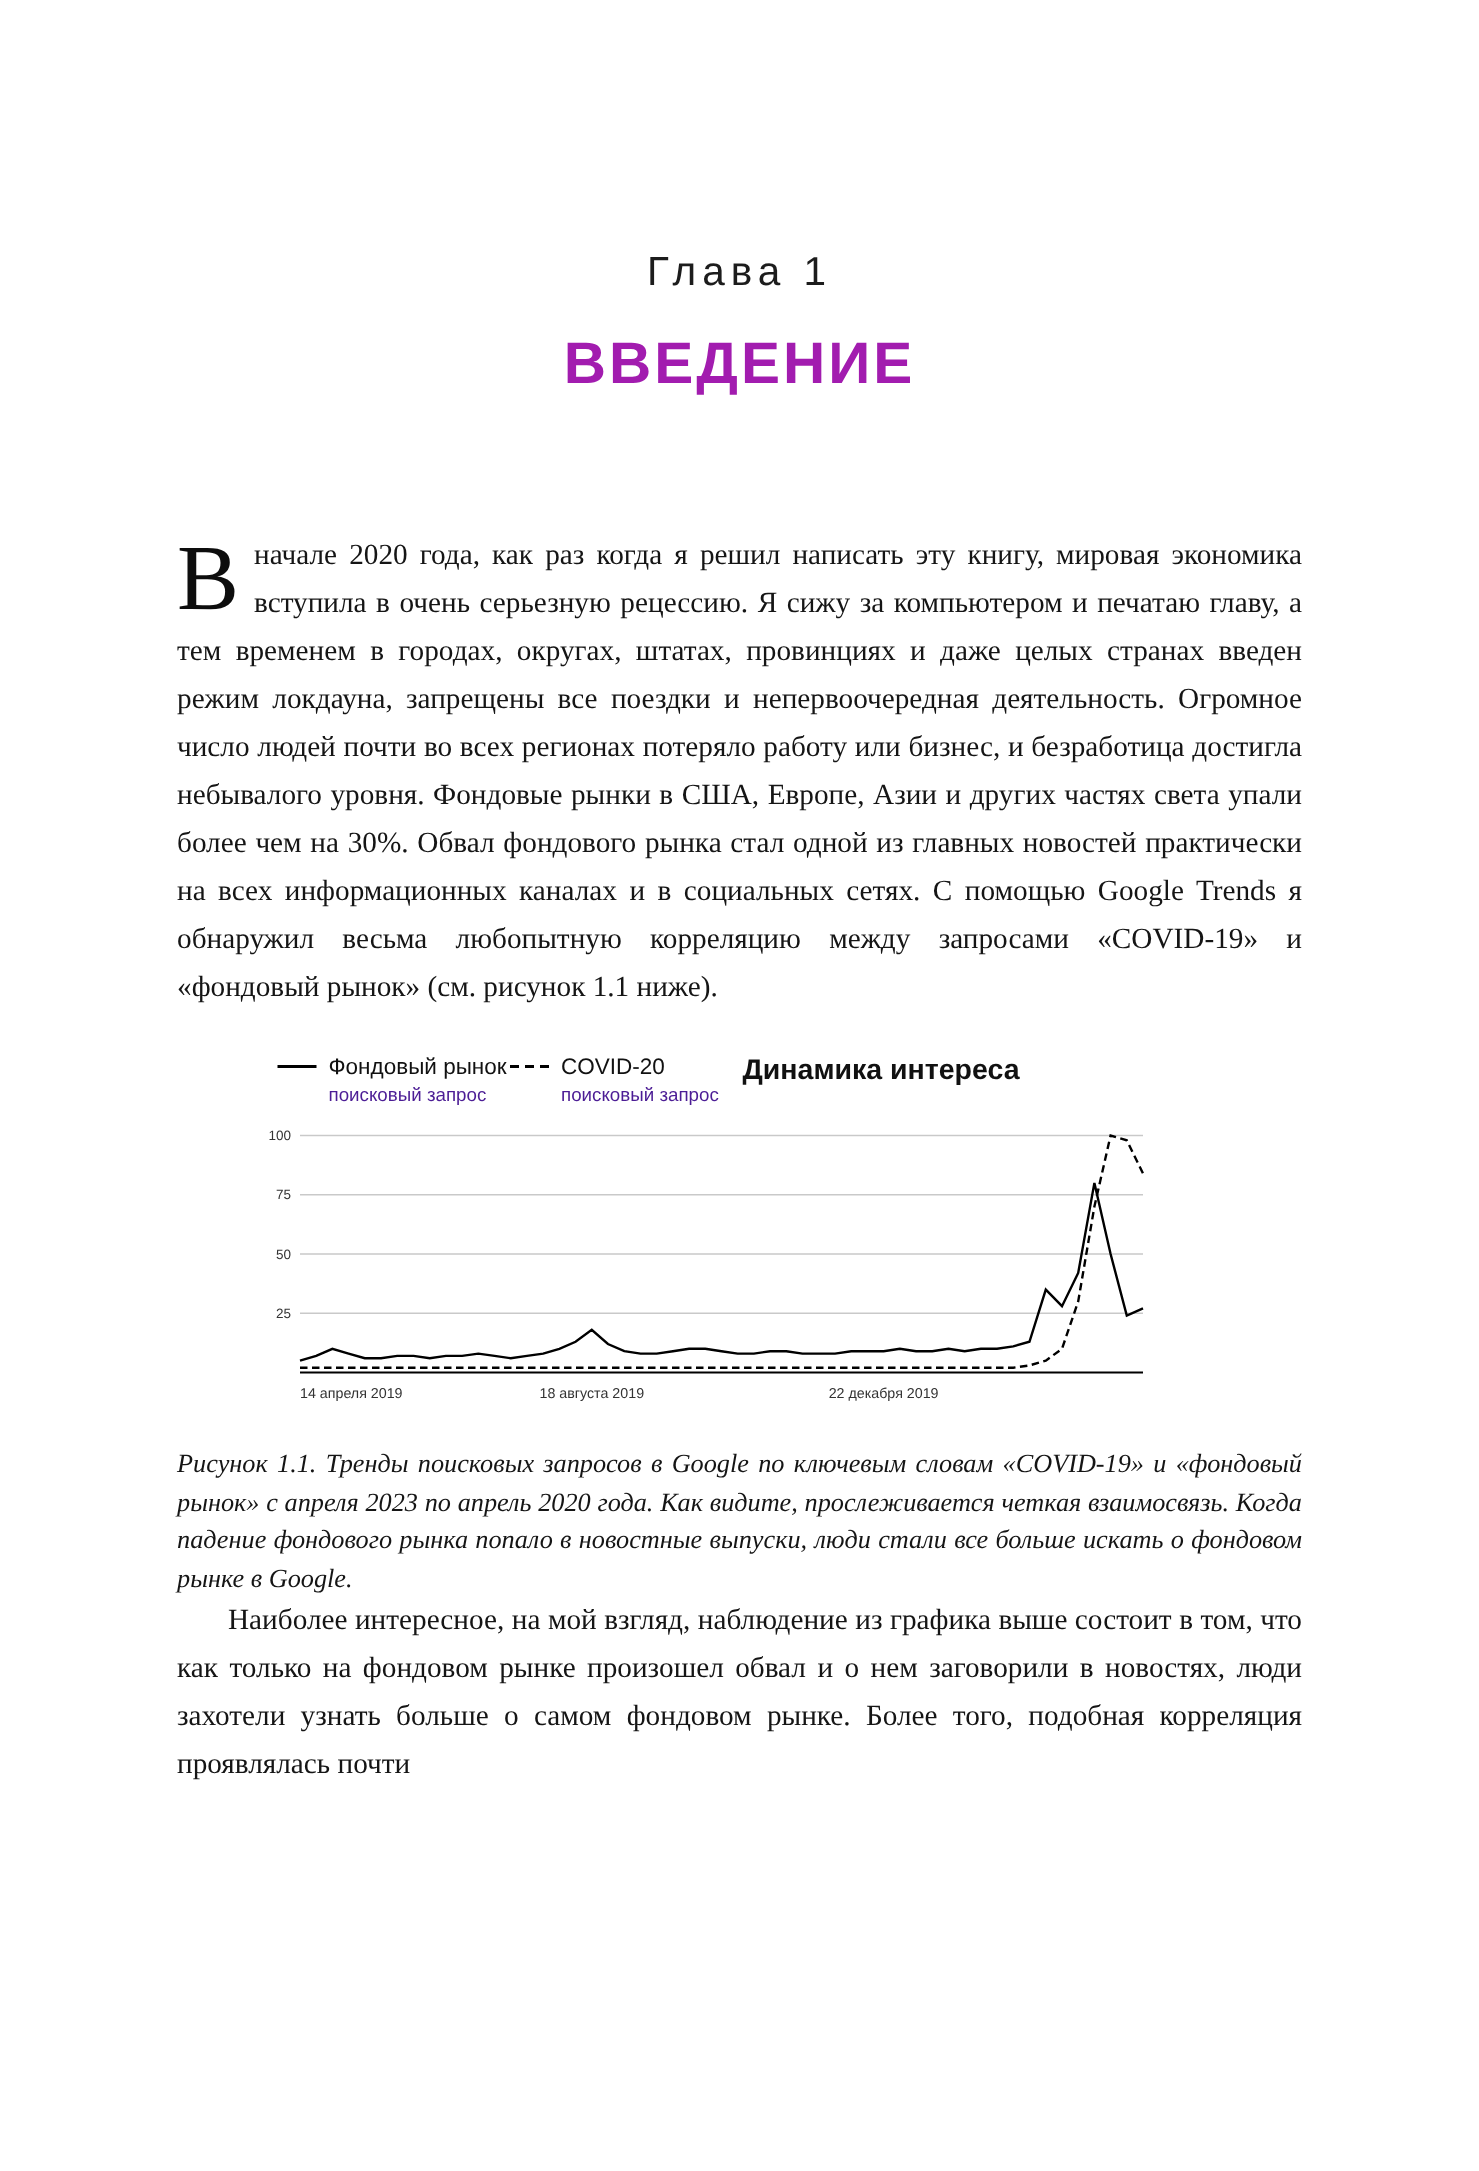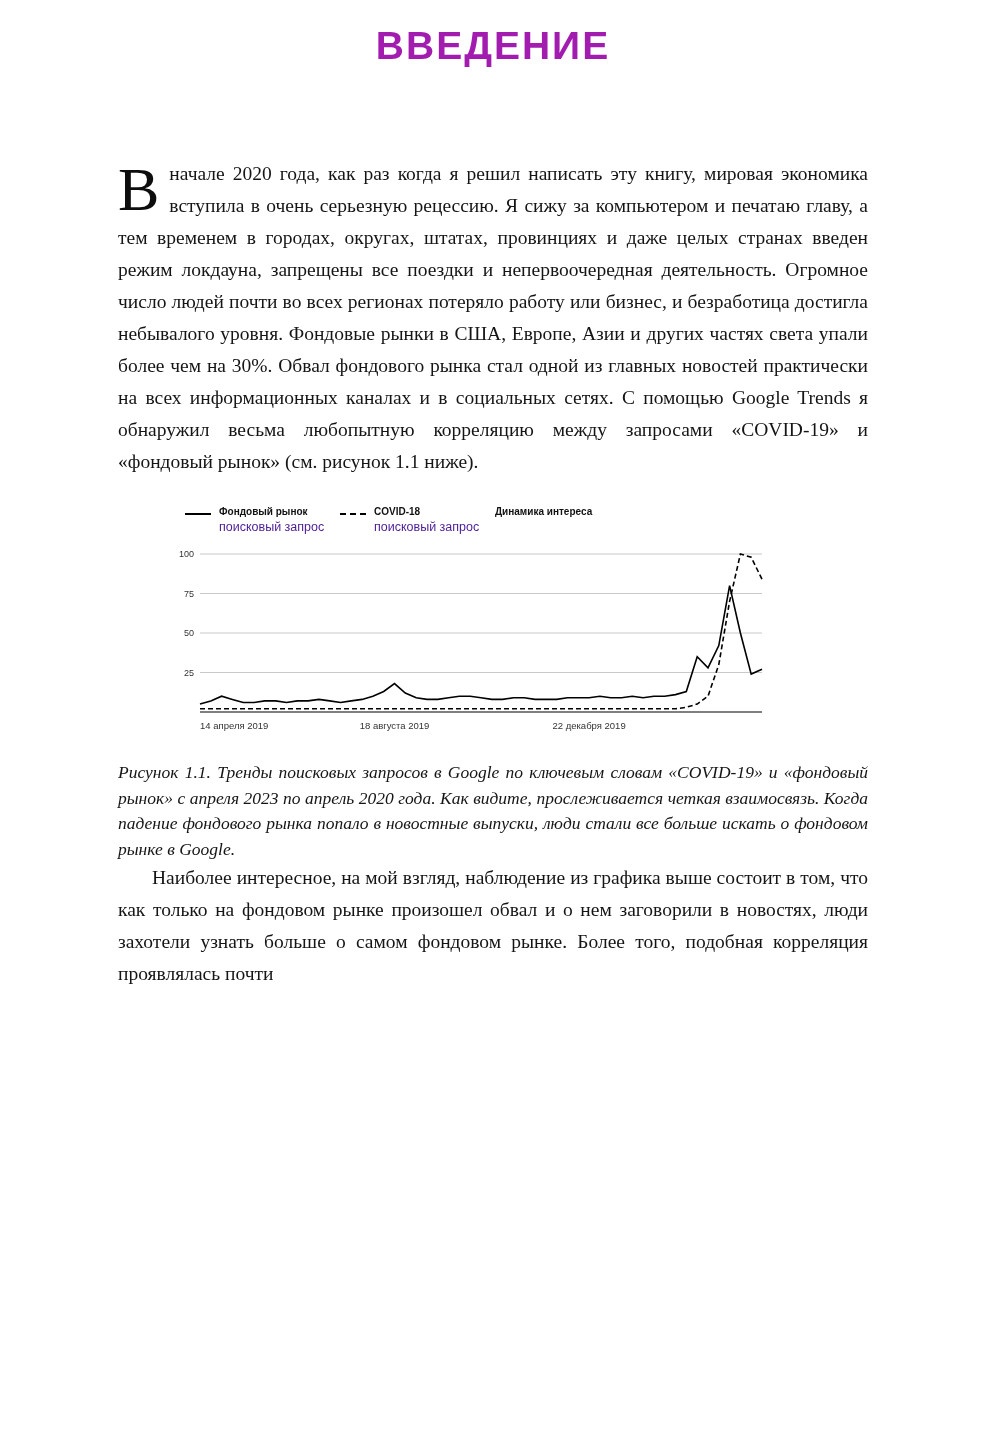--- a/index.html
+++ b/index.html
@@ -61,57 +61,58 @@
   .swatch {
     display: inline-block;
     width: 26px;
     height: 0;
     margin-top: 7px;
     margin-right: 8px;
   }
   .swatch.solid { border-top: 2.5px solid #000; }
   .swatch.dashed { border-top: 2.5px dashed #000; }
   .legend-texts { display: flex; flex-direction: column; }
-  .legend-label { font-weight: 700; font-size: 10px; }
+  .legend-label { font-weight: 400; font-size: 15px; }
   .legend-sub { font-size: 12.5px; margin-top: 3px; color: #4c1d95; }
-  .legend-title { font-weight: 700; font-size: 10px; }
+  .legend-title { font-weight: 700; font-size: 19px; }
   .chart-svg { display: block; margin-top: 12px; }
   .caption {
     font-style: italic;
     font-size: 17.5px;
     line-height: 25.5px;
     text-align: justify;
     margin: 22px 0 0 0;
     color: #151515;
   }
   .body-text.indent { text-indent: 34px; }
 </style>
 </head>
 <body>
 
 <div class="page">
 
+  <div class="chapter-label">Глава 1</div>
 
   <h1 class="chapter-title">ВВЕДЕНИЕ</h1>
 
   <p class="body-text first"><span class="dropcap">В</span><span>начале 2020 года, как раз когда я решил написать эту книгу, мировая экономика вступила в очень серьезную рецессию. Я сижу за компьютером и печатаю главу, а тем временем в городах, округах, штатах, провинциях и даже целых странах введен режим локдауна, запрещены все поездки и непервоочередная деятельность. Огромное число людей почти во всех регионах потеряло работу или бизнес, и безработица достигла небывалого уровня. Фондовые рынки в США, Европе, Азии и других частях света упали более чем на 30%. Обвал фондового рынка стал одной из главных новостей практически на всех информационных каналах и в социальных сетях. С помощью Google Trends я обнаружил весьма любопытную корреляцию между запросами «COVID-19» и «фондовый рынок» (см. рисунок 1.1 ниже).</span></p>
 
   <figure class="trends-figure" style="margin-left:48px; margin-right:0; margin-bottom:0;">
     <div class="legend">
       <div class="legend-item">
         <span class="swatch solid"></span>
         <span class="legend-texts">
           <span class="legend-label">Фондовый рынок</span>
           <span class="legend-sub">поисковый запрос</span>
         </span>
       </div>
       <div class="legend-item">
         <span class="swatch dashed"></span>
         <span class="legend-texts">
-          <span class="legend-label">COVID-18</span>
+          <span class="legend-label">COVID-20</span>
           <span class="legend-sub">поисковый запрос</span>
         </span>
       </div>
       <div class="legend-title">Динамика интереса</div>
     </div>
     <svg id="trends-svg" class="chart-svg" width="600" height="192" viewBox="0 0 600 192">
         <line x1="34" y1="126.5" x2="596" y2="126.5" stroke="#c9c9c9" stroke-width="1"></line>
         <text x="28" y="129.5" text-anchor="end" font-size="9" fill="#333333" font-family="&quot;Liberation Sans&quot;, sans-serif">25</text>
         <line x1="34" y1="87" x2="596" y2="87" stroke="#c9c9c9" stroke-width="1"></line>
         <text x="28" y="90" text-anchor="end" font-size="9" fill="#333333" font-family="&quot;Liberation Sans&quot;, sans-serif">50</text>

